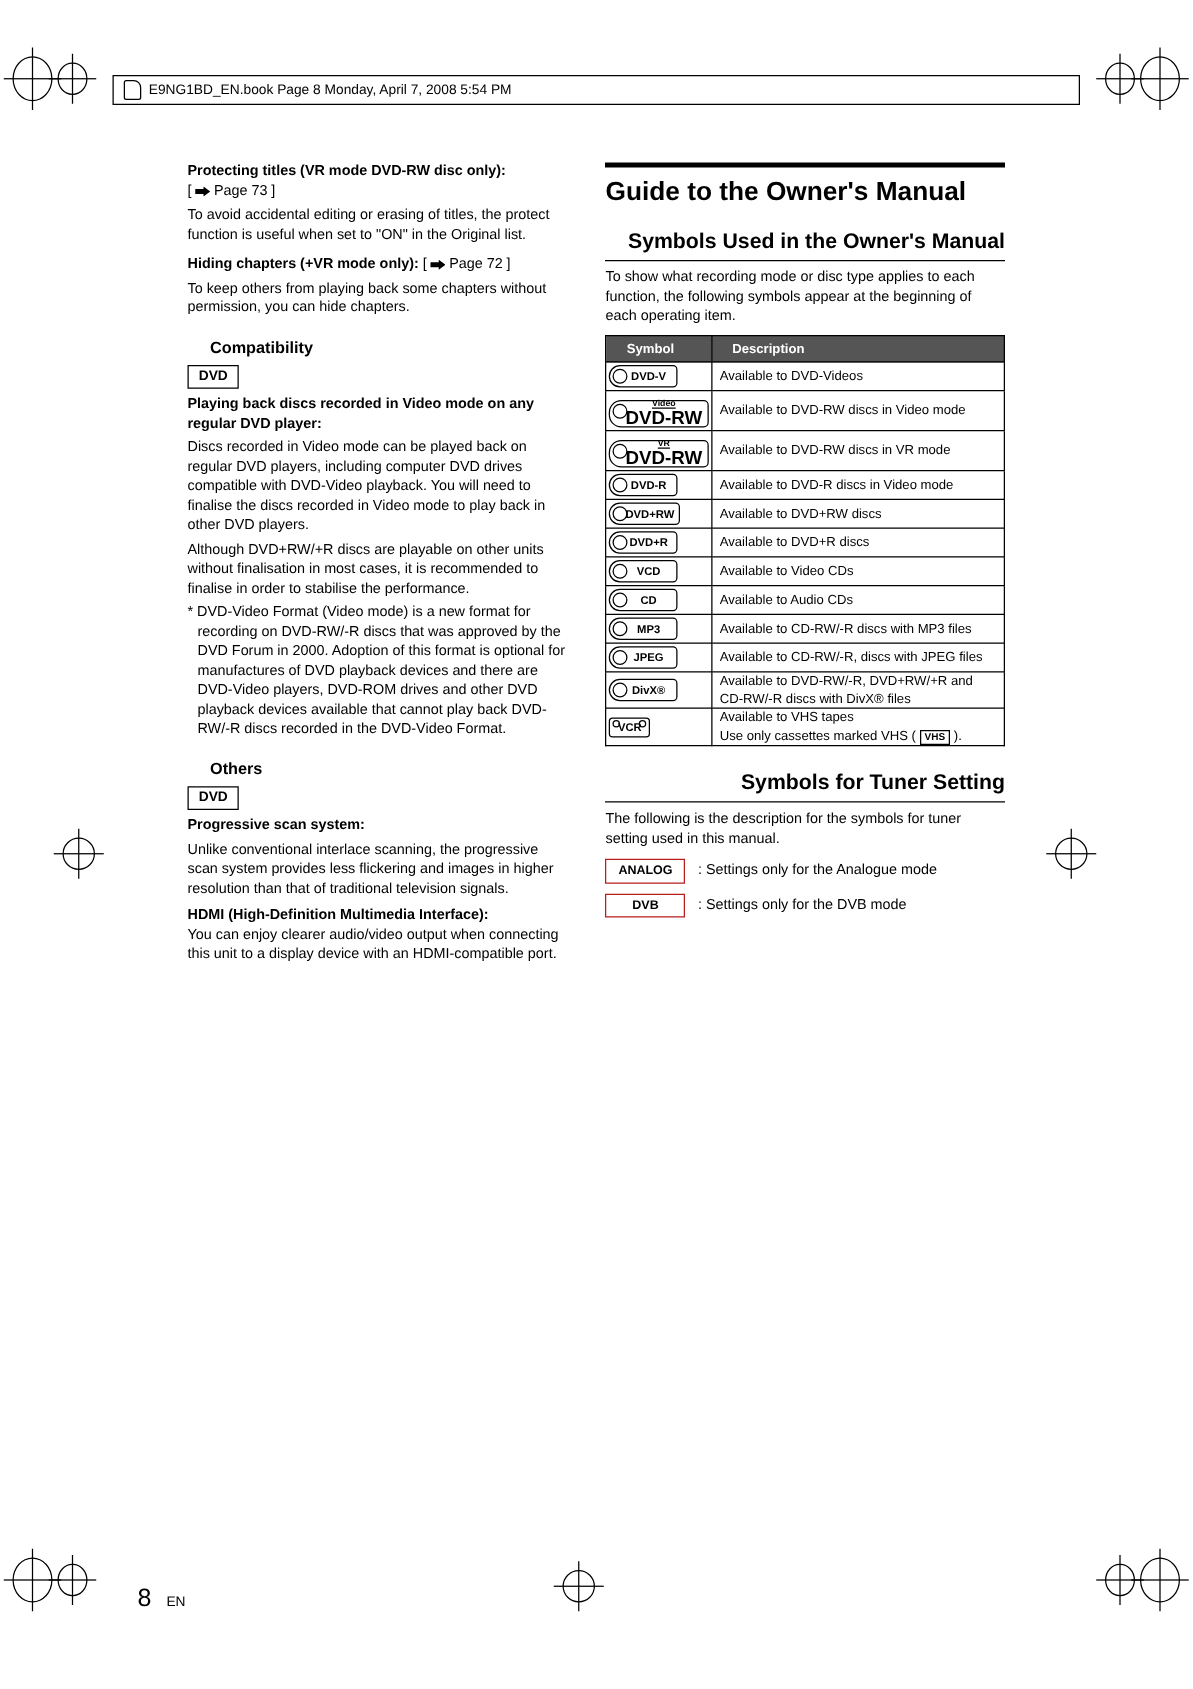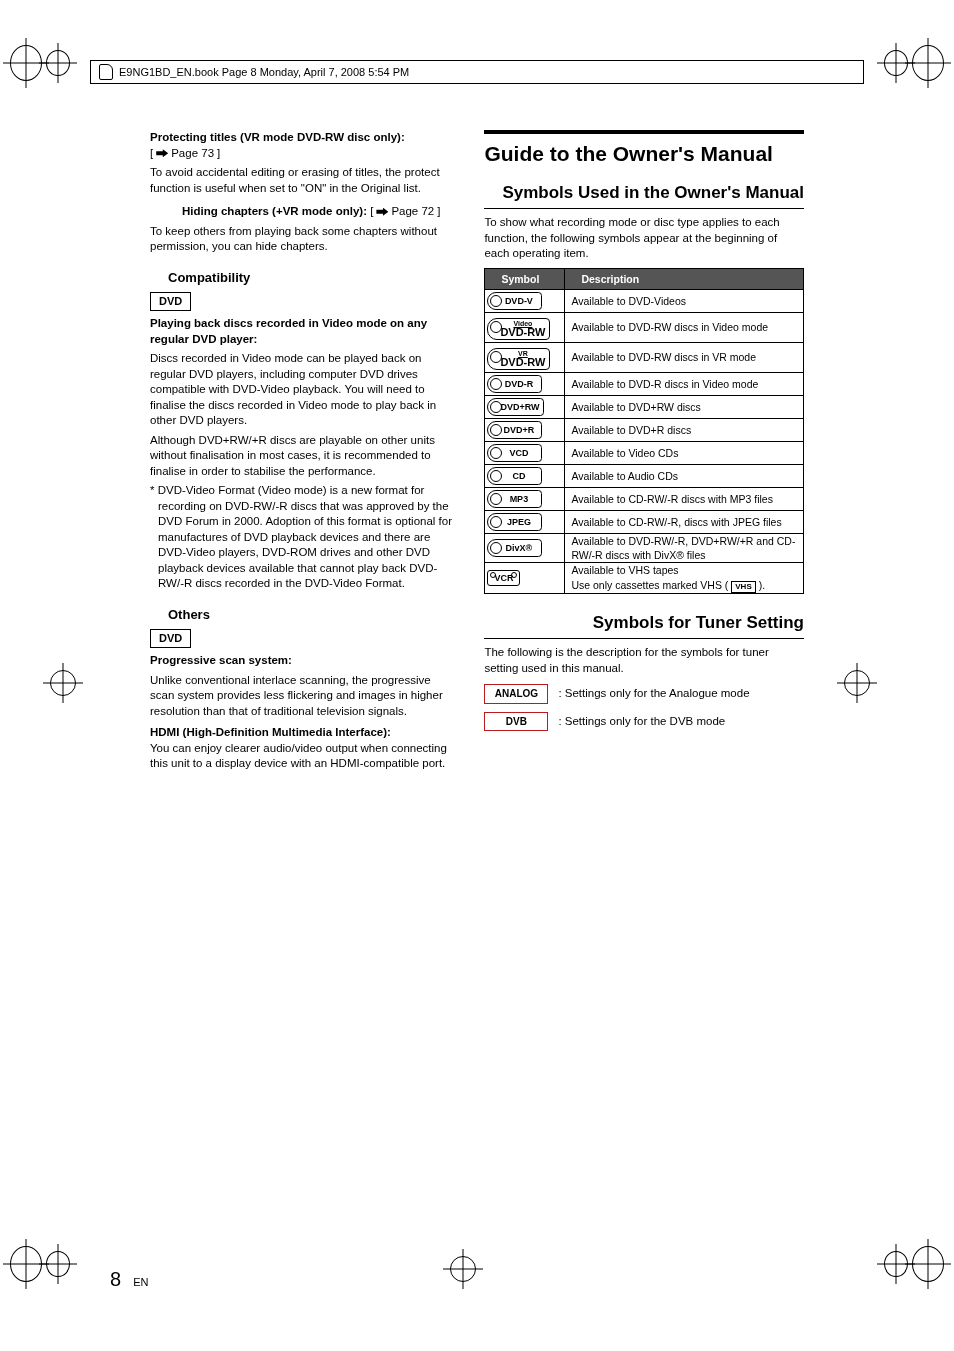--- a/index.html
+++ b/index.html
@@ -146,21 +146,21 @@
     height:18px;
   }
   .disc-symbol::before {
     content:'';
     width:10px;height:10px;border:1px solid #000;border-radius:50%;
     position:absolute;left:2px;top:2px;
   }
   .disc-symbol .lbl { margin-left:10px; }
   .disc-symbol.stack { height:22px; flex-direction:column; line-height:1; }
   .disc-symbol.stack .top { font-size:7px; text-decoration:underline; margin-left:10px; }
-  .disc-symbol.stack .bot { font-size:11px; margin-left:10px; }
+  .disc-symbol.stack .bot { font-size:15px; margin-left:10px; }
   .vcr-symbol {
     display:inline-block;
     border:1.5px solid #000;
     border-radius:3px;
     padding: 1px 6px;
     font-size: 9px;
     font-weight: bold;
     position:relative;
   }
   .vcr-symbol::before, .vcr-symbol::after {
@@ -233,21 +233,21 @@
 
 <div class="page">
 
   <div class="col">
     <p>
       <span class="bold">Protecting titles (VR mode DVD-RW disc only):</span><br>
       <span class="page-ref">[ <span class="arrow-icon"></span> <span>Page 73</span>]</span>
     </p>
     <p>To avoid accidental editing or erasing of titles, the protect function is useful when set to "ON" in the Original list.</p>
 
-    <p style="margin-top:8px;margin-left:32px;">
+    <p style="margin-top:8px;">
       <span class="bold">Hiding chapters (+VR mode only):</span>
       <span class="page-ref">[ <span class="arrow-icon"></span> <span>Page 72</span>]</span>
     </p>
     <p>To keep others from playing back some chapters without permission, you can hide chapters.</p>
 
     <h2 class="section">Compatibility</h2>
     <span class="dvd-badge">DVD</span>
     <p class="bold">Playing back discs recorded in Video mode on any regular DVD player:</p>
     <p>Discs recorded in Video mode can be played back on regular DVD players, including computer DVD drives compatible with DVD-Video playback. You will need to finalise the discs recorded in Video mode to play back in other DVD players.</p>
     <p>Although DVD+RW/+R discs are playable on other units without finalisation in most cases, it is recommended to finalise in order to stabilise the performance.</p>

